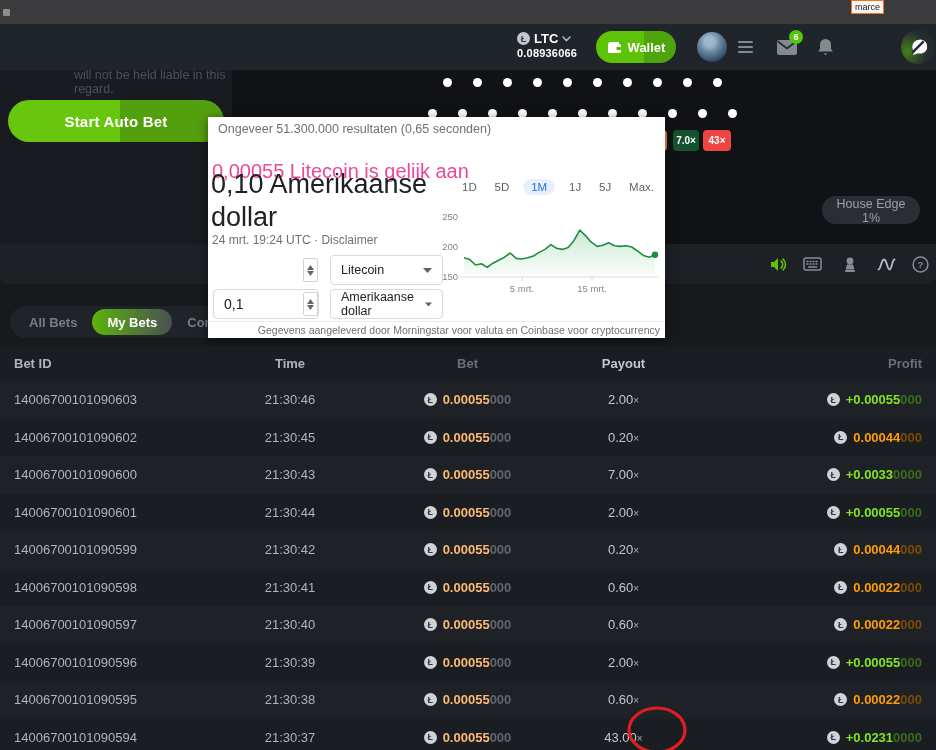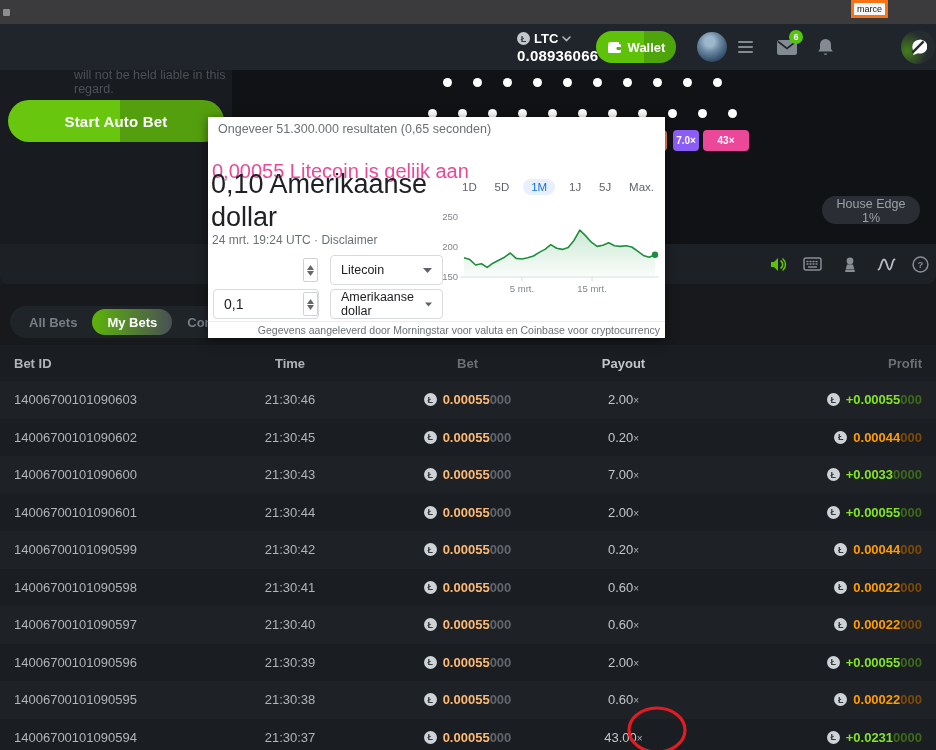--- a/index.html
+++ b/index.html
@@ -2,30 +2,30 @@
 <html><head>
 <meta charset="utf-8">
 <style>
   html,body{margin:0;padding:0;background:#0c0d0f;}
   *{box-sizing:border-box;font-family:"Liberation Sans",sans-serif;}
   #stage{position:relative;width:936px;height:750px;background:#17191c;overflow:hidden;}
 
   
   #browser-bar{position:absolute;left:0;top:0;width:936px;height:24px;background:#3b3b3d;}
   #window-icon{position:absolute;left:3px;top:9px;width:7px;height:7px;background:#8d8d8d;border-radius:1px;}
-  #hover-tooltip{position:absolute;left:851px;top:0;padding:1px 3px;background:#f7f7f7;border:3px solid #f97316;
+  #hover-tooltip{position:absolute;left:851px;top:0;padding:1px 3px;background:#f7f7f7;border:1px solid #f97316;
     color:#222;font-size:9px;line-height:10px;z-index:60;}
 
   
   #site-header{position:absolute;left:0;top:24px;width:936px;height:46px;background:#20252b;}
   #coin-selector{position:absolute;left:517px;top:7px;color:#fff;cursor:pointer;}
   #coin-selector .row1{display:flex;align-items:center;gap:4px;font-size:13px;font-weight:700;}
   .ltc-coin{display:inline-flex;align-items:center;justify-content:center;width:13px;height:13px;border-radius:50%;
     background:#c3c8cd;color:#33383e;font-size:9px;font-weight:700;flex:0 0 auto;}
-  #coin-selector .row2{font-size:15px;font-weight:700;margin-top:1px;letter-spacing:.2px;}
+  #coin-selector .row2{font-size:11px;font-weight:700;margin-top:1px;letter-spacing:.2px;}
   .chev{width:9px;height:6px;}
   #wallet-button{position:absolute;left:596px;top:7px;width:80px;height:32px;border:none;border-radius:16px;
     background:linear-gradient(90deg,#5ec208 0 60%,#4da50b 60% 100%);color:#fff;font-size:13px;font-weight:800;
     display:flex;align-items:center;justify-content:center;gap:6px;cursor:pointer;}
   #avatar{position:absolute;left:697px;top:8px;width:30px;height:30px;border-radius:50%;
     background:radial-gradient(circle at 42% 32%,#9db8cc 0 18%,#6a86a0 40%,#2f4a66 75%,#1c2e42);}
   #menu-icon{position:absolute;left:738px;top:17px;width:15px;}
   #menu-icon i{display:block;height:2px;background:#828a92;margin:0 0 3px;border-radius:1px;}
   #mail-button{position:absolute;left:776px;top:15px;width:22px;height:17px;cursor:pointer;}
   #mail-badge{position:absolute;left:789px;top:6px;min-width:14px;height:14px;border-radius:7px;background:#53c70c;
@@ -182,22 +182,22 @@
           <span class="peg" style="left:316px;top:39px"></span>
           <span class="peg" style="left:346px;top:39px"></span>
           <span class="peg" style="left:376px;top:39px"></span>
           <span class="peg" style="left:406px;top:39px"></span>
           <span class="peg" style="left:436px;top:39px"></span>
           <span class="peg" style="left:466px;top:39px"></span>
           <span class="peg" style="left:496px;top:39px"></span>
         </div>
       <div id="multipliers">
           <span class="mult-badge" style="left:418px;width:17px;background:#fb8a4a">×</span>
-          <span class="mult-badge" style="left:441px;width:26px;background:#8b5cf6">7.0×</span>
-          <span class="mult-badge" style="left:471px;width:46px;background:#ec4899">43×</span>
+          <span class="mult-badge" style="left:441px;width:26px;background:#14532d">7.0×</span>
+          <span class="mult-badge" style="left:471px;width:28px;background:#ef4444">43×</span>
         </div>
       <button id="house-edge-button">House Edge 1%</button>
     </div>
     <div id="game-footer">
       <span class="gf-icon" style="left:768px">
         <svg width="17" height="15" viewBox="0 0 17 15">
             <path d="M1 5h3l4-4v13l-4-4H1z" fill="#5dc30a"></path>
             <path d="M11 4a4.4 4.4 0 010 7M13 2a7.4 7.4 0 010 11" stroke="#5dc30a" stroke-width="1.6" fill="none" stroke-linecap="round"></path>
           </svg>
       </span>

